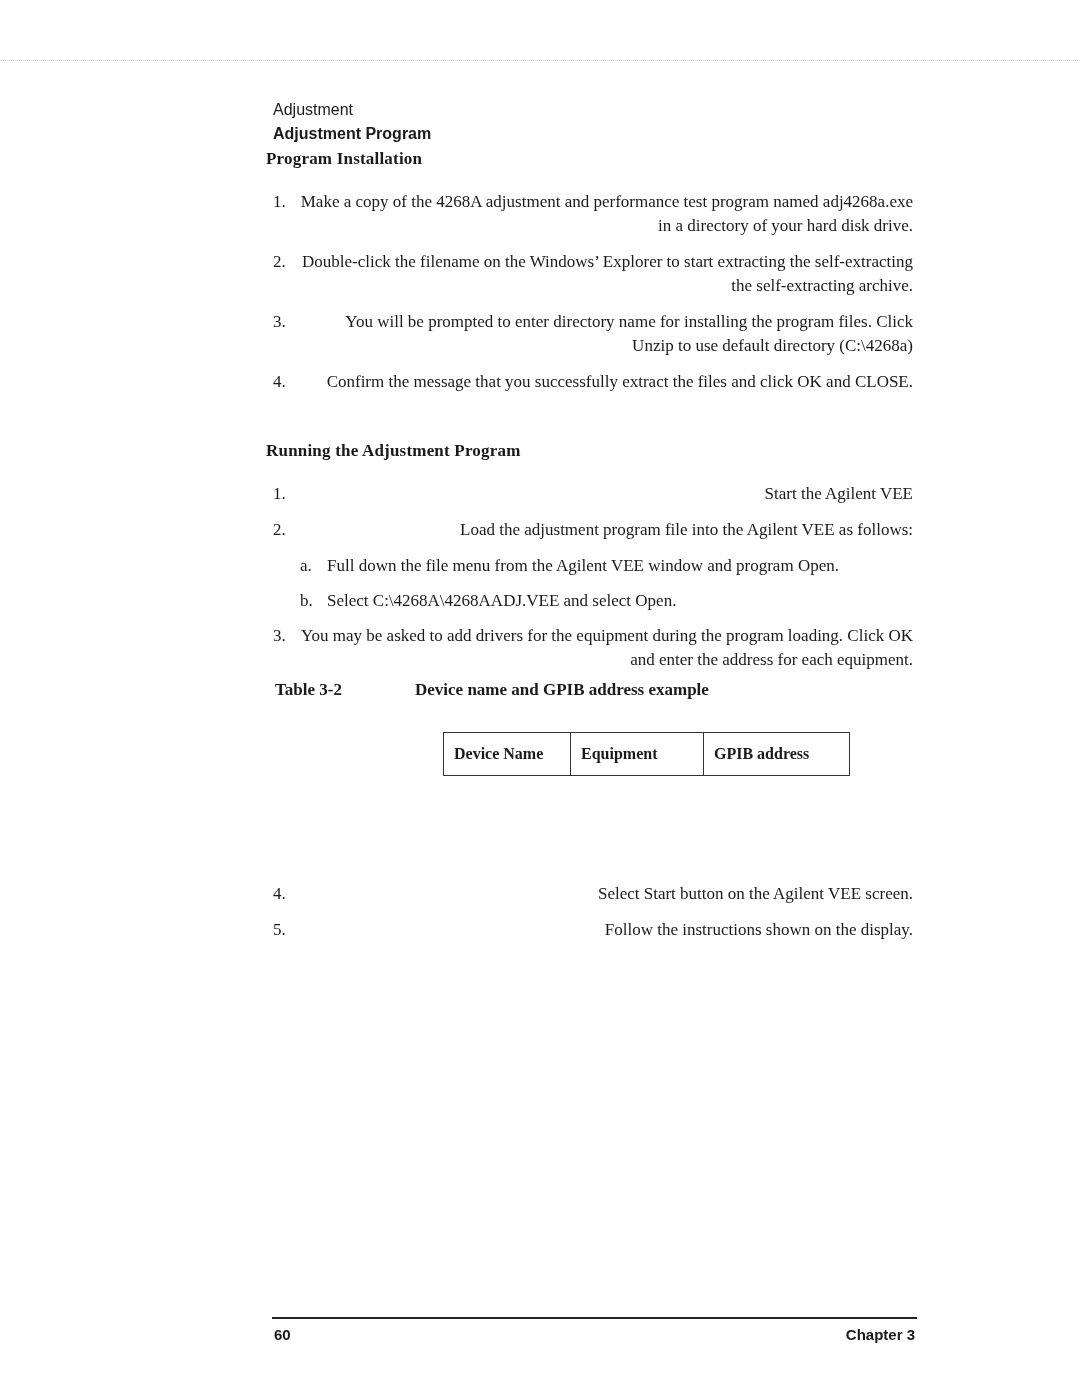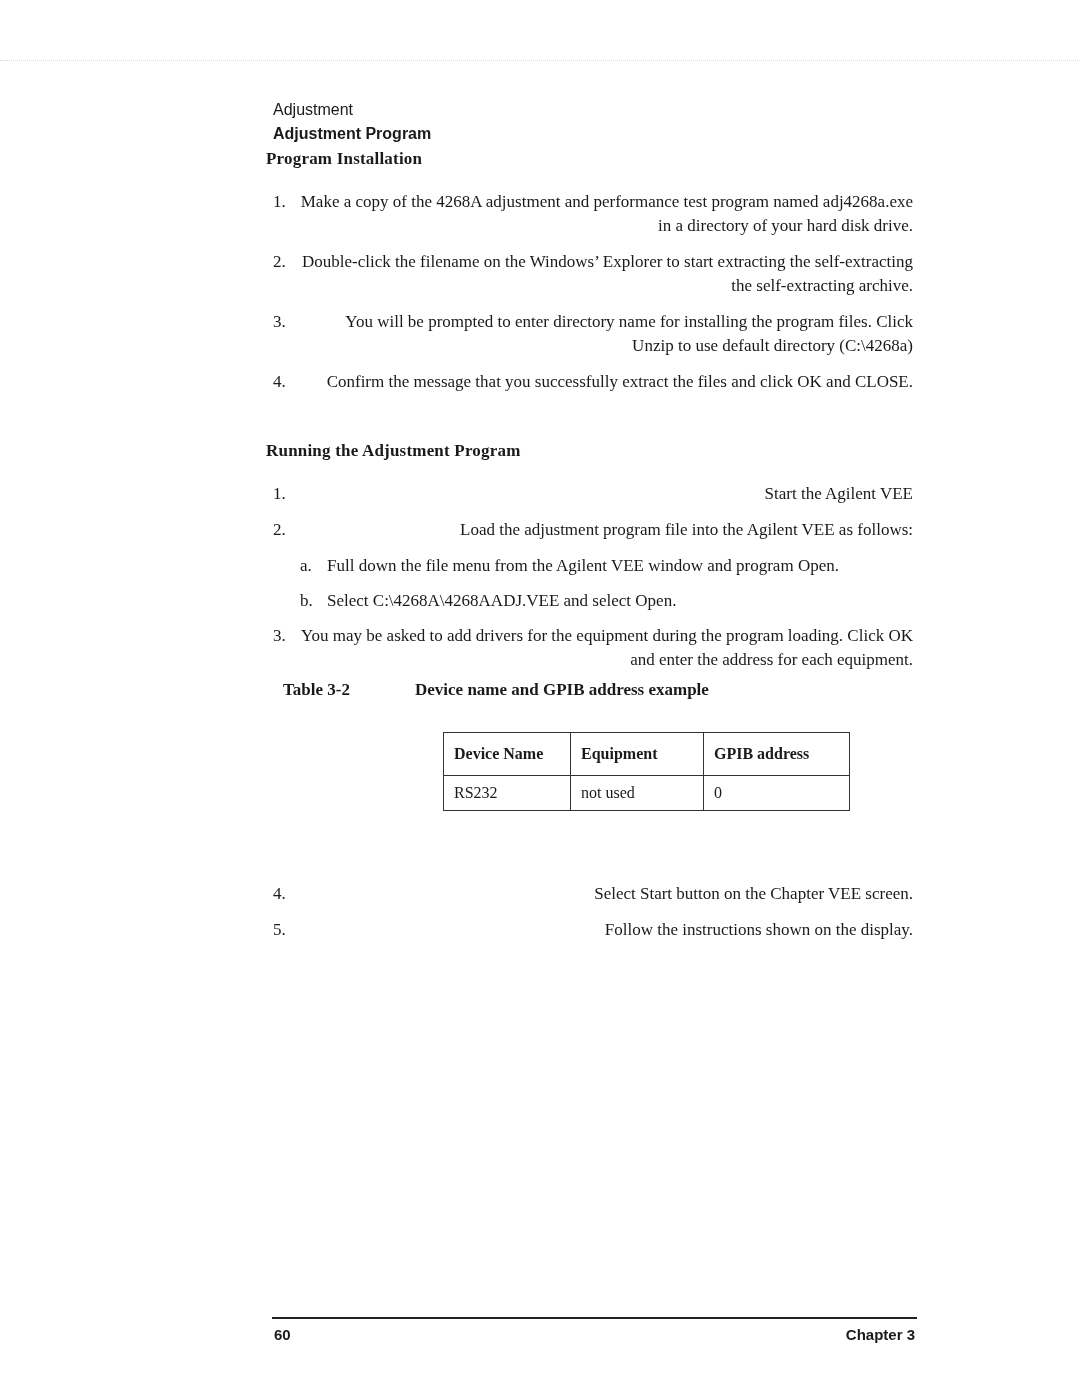--- a/index.html
+++ b/index.html
@@ -69,21 +69,21 @@
 
     .table-caption {
       position: absolute;
       left: 275px;
       top: 680px;
       width: 640px;
       font-family: "Liberation Serif", serif;
       font-weight: bold;
       font-size: 17px;
     }
-    .table-caption .label { position: absolute; left: 8px; top: 0; }
+    .table-caption .label { position: absolute; left: 0; top: 0; }
     .table-caption .title { position: absolute; left: 140px; top: 0; }
 
     table.device-table {
       position: absolute;
       left: 443px;
       top: 713px;
       border-collapse: collapse;
       font-family: "Liberation Serif", serif;
       font-size: 16px;
       margin-top: 19px;
@@ -184,32 +184,27 @@
       <col class="c1">
       <col class="c2">
       <col class="c3">
     </colgroup>
   <tbody>
       <tr>
     <th>Device Name</th>
     <th>Equipment</th>
     <th>GPIB address</th>
   </tr>
-  <tr>
-    <td>RS232</td>
-    <td>not used</td>
-    <td>0</td>
-  </tr>
 </tbody>
   </table>
 
 <div class="list" style="top:882px">
   <div class="item">
     <span class="num">4.</span>
-    <span class="txt">Select Start button on the Chapter VEE screen.</span>
+    <span class="txt">Select Start button on the Agilent VEE screen.</span>
   </div>
   <div class="item">
     <span class="num">5.</span>
     <span class="txt">Follow the instructions shown on the display.</span>
   </div>
 </div>
 
 <div class="footer-rule"></div>
 <div class="footer page-num">60</div>
 <div class="footer chapter">Chapter 3</div>

